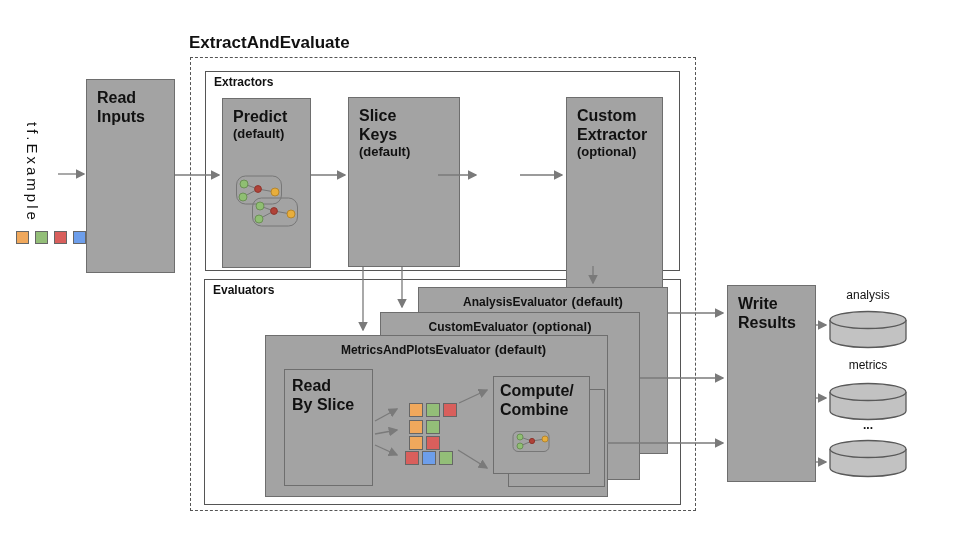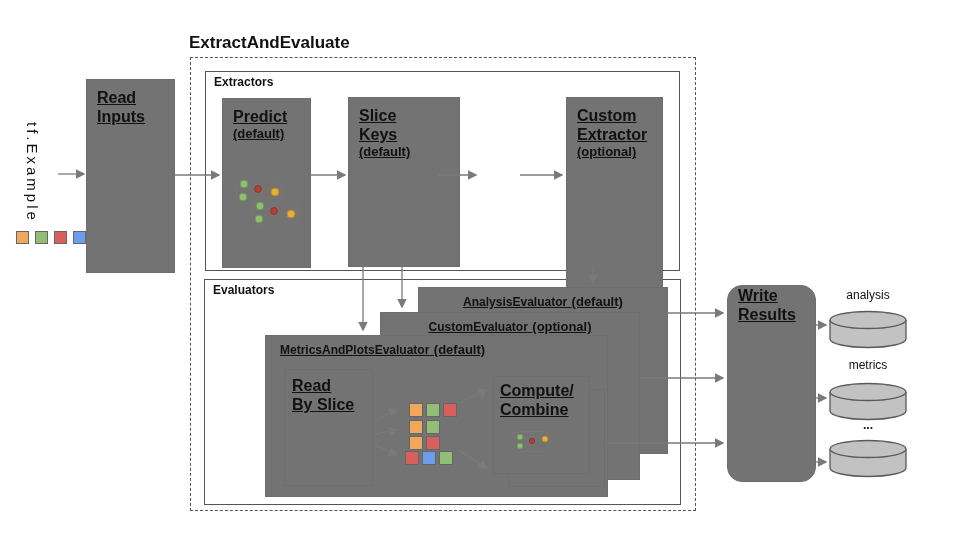--- a/index.html
+++ b/index.html
@@ -5,21 +5,21 @@
   html,body { margin:0; padding:0; background:#fff; }
   .canvas {
     position:relative; width:960px; height:540px; overflow:hidden;
     font-family:"Liberation Sans", sans-serif; color:#111; background:#fff;
   }
   .diagram-title { position:absolute; left:189px; top:33px; font-size:17px; font-weight:bold; }
   .dashed-frame { position:absolute; left:190px; top:57px; width:506px; height:454px;
     border:1.6px dashed #555; box-sizing:border-box; background:transparent; }
   .container { position:absolute; border:1.5px solid #555; background:#fff; box-sizing:border-box; z-index:1; }
   .container-label { font-weight:bold; font-size:12px; padding:3px 0 0 8px; }
-  .box { position:absolute; background:#737373; border:1.2px solid #6e6e6e; box-sizing:border-box; z-index:2;text-decoration:underline; }
+  .box { position:absolute; background:#a3a3a3; border:1.2px solid #6e6e6e; box-sizing:border-box; z-index:2; }
   .box-title { font-weight:bold; font-size:16px; line-height:1.2; white-space:pre-line; }
   .box-sub { font-weight:bold; font-size:13px; line-height:1.3; }
   .pad { padding:8px 4px 0 10px; }
   .vlabel { position:absolute; left:24px; top:122px; height:130px;
     writing-mode:vertical-rl; font-size:15px; letter-spacing:3px; }
   .sq { display:inline-block; width:13px; height:13px; border:1.5px solid #666; box-sizing:border-box; }
   .input-squares { position:absolute; left:16px; top:231px; display:flex; gap:6px; }
   .grid-row { position:absolute; display:flex; gap:3px; }
   .grid-row .sq { width:14px; height:14px; }
   .sq-orange { background:#F0A85C; }
@@ -120,21 +120,21 @@
   </div>
 
   <div class="box ev-box" style="left:380px; top:312px; width:260px; height:168px; z-index:3;">
     <div class="ev-head center">
       <span class="ev-title">CustomEvaluator</span>
       <span class="ev-sub">(optional)</span>
     </div>
   </div>
 
   <div class="box ev-box" style="left:265px; top:335px; width:343px; height:162px; z-index:4;">
-    <div class="ev-head" style="padding-left:14px;">
+    <div class="ev-head" style="padding-left:14px;text-align:center;">
       <span class="ev-title">MetricsAndPlotsEvaluator</span>
       <span class="ev-sub">(default)</span>
     </div>
 
     <div class="box" style="left:18px; top:33px; width:89px; height:117px; padding:6px 0 0 7px;">
       <div class="box-title">Read
 By Slice</div>
     </div>
 
     <div class="grid-row" style="left:143px; top:67px;">
@@ -168,21 +168,21 @@
           <line x1="20" y1="11" x2="33" y2="9"></line>
         </g>
         <circle cx="8" cy="7" r="3" fill="#8FBF72" stroke="#6b8f55"></circle>
         <circle cx="8" cy="16" r="3" fill="#8FBF72" stroke="#6b8f55"></circle>
         <circle cx="20" cy="11" r="2.6" fill="#B04238" stroke="#8f352d"></circle>
         <circle cx="33" cy="9" r="3" fill="#E8AE3C" stroke="#b5862e"></circle>
       </svg>
     </div>
   </div>
 
-  <div class="box" style="left:727px; top:285px; width:89px; height:197px; padding:0 0 0 10px; z-index:2;border-radius:15px;">
+  <div class="box" style="left:727px; top:285px; width:89px; height:197px; padding:8px 0 0 10px; z-index:2;">
     <div class="box-title">Write
 Results</div>
   </div>
 
   <div class="out-label" style="left:819px; top:288px;">analysis</div>
   <div class="out-label" style="left:819px; top:358px;">metrics</div>
   <div class="out-label bold" style="left:819px; top:418px;">...</div>
 
   <svg class="icon-abs" style="left:829px; top:310px;" width="78" height="40" viewBox="0 0 78 40">
     <path d="M1,10 v19 a38,8.5 0 0 0 76,0 v-19" fill="#C2C2C2" stroke="#595959" stroke-width="1.3"></path>

